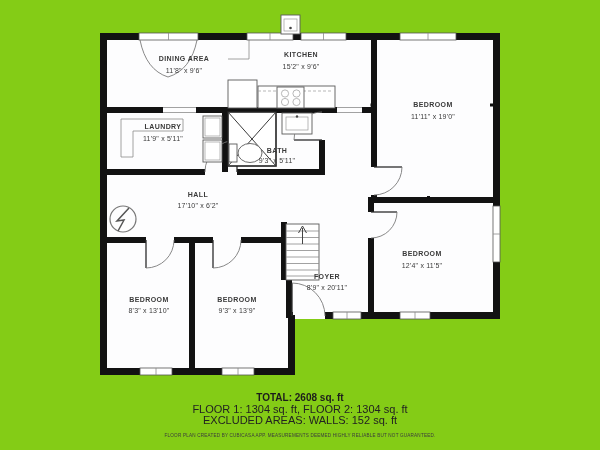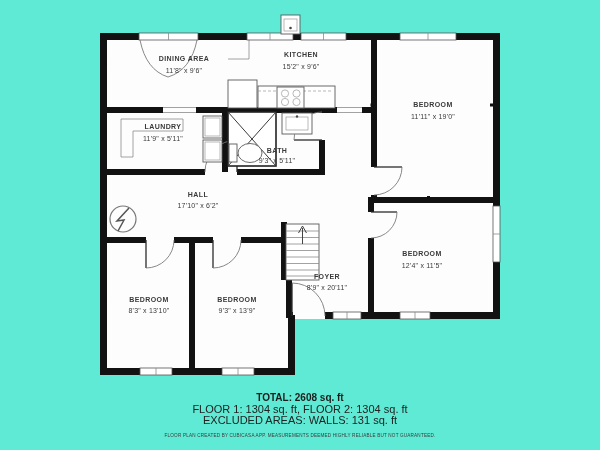--- a/index.html
+++ b/index.html
@@ -1,17 +1,17 @@
 <!DOCTYPE html>
 <html><head>
 <meta charset="utf-8">
 <style>
   html,body{margin:0;padding:0;background:#e9e9ea;}
   .stage{
-    position:relative;width:600px;height:450px;background:#5eead4;
+    position:relative;width:600px;height:450px;background:#84cc16;
     font-family:"Liberation Sans", sans-serif;overflow:hidden;margin:0 auto;
   }
   svg{position:absolute;left:0;top:0;}
   .room-name{font-size:7px;font-weight:bold;fill:#3a3a3a;letter-spacing:.4px;}
   .room-dims{font-size:7px;fill:#3a3a3a;letter-spacing:.2px;}
   .footer{
     position:absolute;left:0;top:392px;width:600px;text-align:center;color:#1c1c1c;
   }
   .footer .total{font-size:10px;font-weight:bold;line-height:12px;}
   .footer .line{font-size:11px;line-height:11px;color:#222;}
@@ -224,16 +224,16 @@
       <text class="room-name" x="149" y="302">BEDROOM</text>
       <text class="room-dims" x="149" y="313">8'3" x 13'10"</text>
       <text class="room-name" x="237" y="302">BEDROOM</text>
       <text class="room-dims" x="237" y="313">9'3" x 13'9"</text>
     </g>
   </svg>
 
   <div class="footer">
     <div class="total">TOTAL: 2608 sq. ft</div>
     <div class="line">FLOOR 1: 1304 sq. ft, FLOOR 2: 1304 sq. ft</div>
-    <div class="line">EXCLUDED AREAS: WALLS: 131 sq. ft</div>
+    <div class="line">EXCLUDED AREAS: WALLS: 152 sq. ft</div>
     <div class="disclaimer">FLOOR PLAN CREATED BY CUBICASA APP. MEASUREMENTS DEEMED HIGHLY RELIABLE BUT NOT GUARANTEED.</div>
   </div>
 </div>
 
 </body></html>

